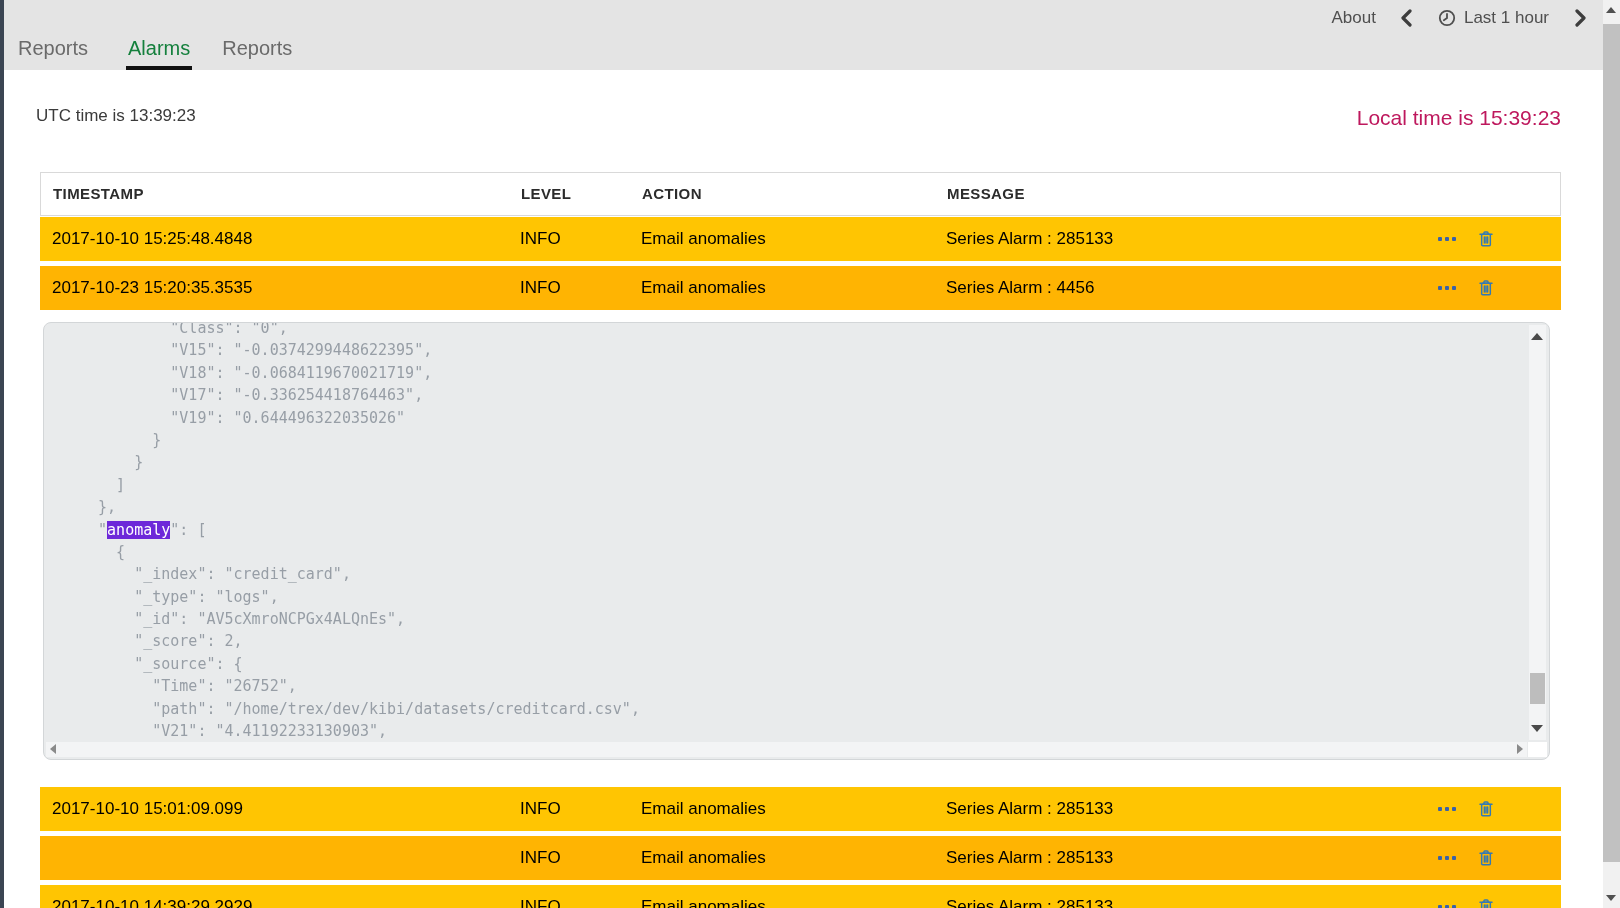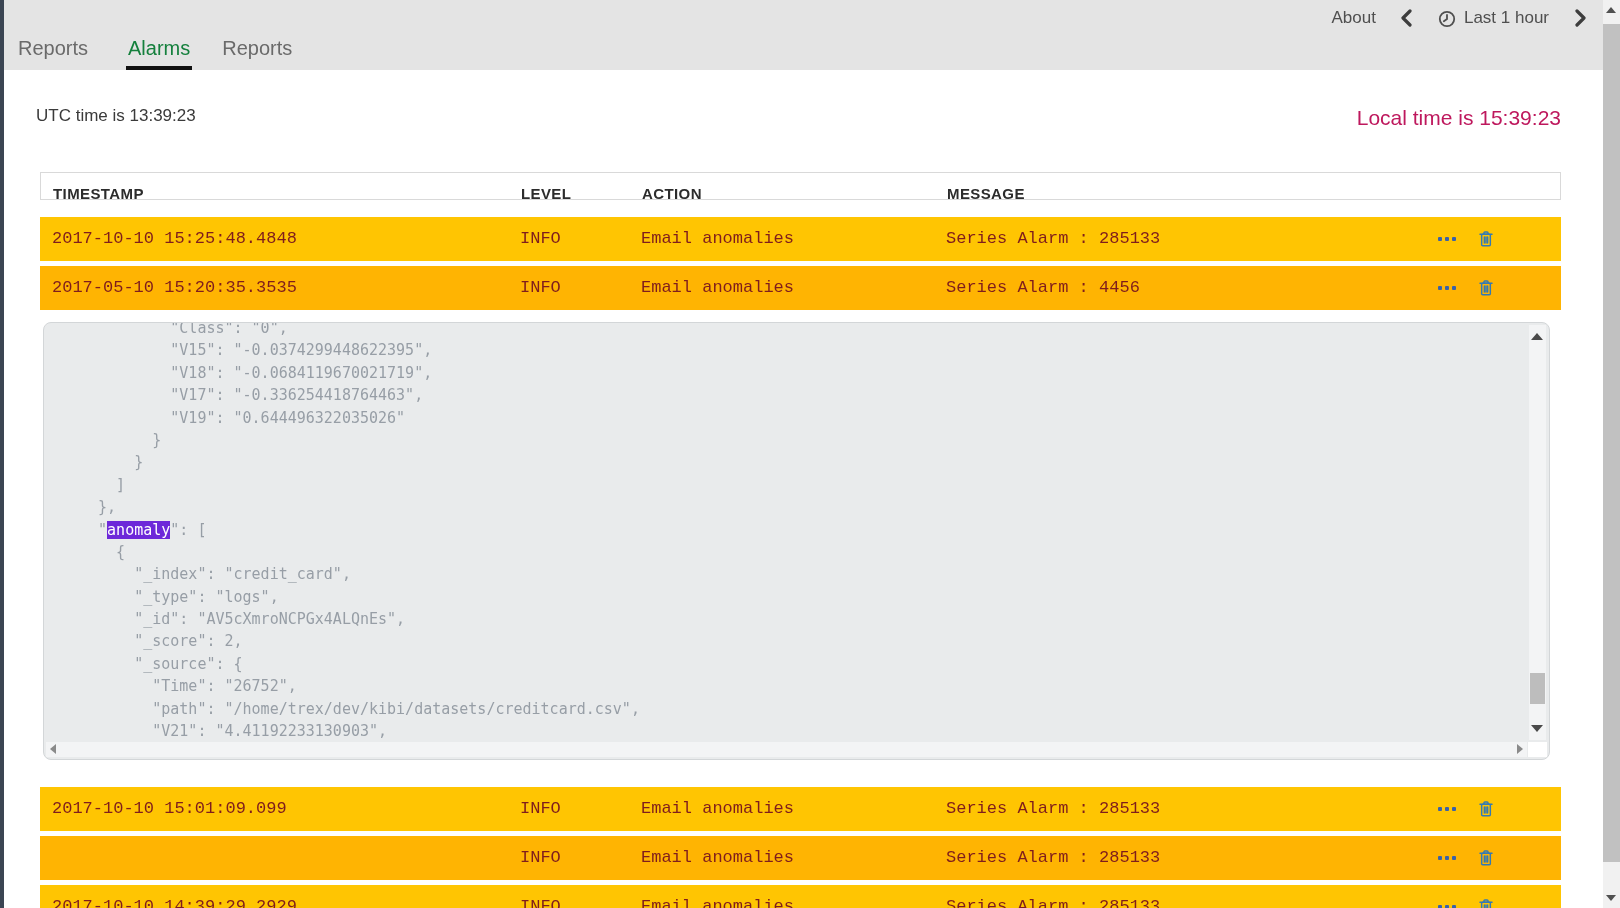--- a/index.html
+++ b/index.html
@@ -10,38 +10,38 @@
   .edge-strip { position:absolute; left:0; top:0; width:4px; height:908px; background:#3b4553; z-index:50; }
 
   
   .topbar { position:absolute; left:0; top:0; width:1603px; height:70px; background:#e4e4e4; }
   .tabs { position:absolute; left:16px; bottom:0; display:flex; gap:28px; }
   .tab { font-size:20px; color:#6a6a6a; padding:0 2px 10px 2px; cursor:pointer; }
   .tab.active { color:#15803d; padding-bottom:6px; border-bottom:4px solid #111111;margin-left:8px; }
   .topbar-right { position:absolute; top:8px; right:16px; display:flex; align-items:center; gap:24px;
     font-size:17px; color:#4f4f4f; }
   .chev { display:inline-flex; align-items:center; }
-  .time-range { display:flex; align-items:flex-end; gap:8px; }
+  .time-range { display:flex; align-items:center; gap:8px; }
 
   
   .utc-time { position:absolute; left:36px; top:106px; font-size:17px; color:#3a3a3a; }
   .local-time { position:absolute; right:59px; top:106px; font-size:21px; color:#be185d; }
 
   
-  .tbl-header { position:absolute; left:40px; top:172px; width:1521px; height:28px;
+  .tbl-header { position:absolute; left:40px; top:172px; width:1521px; height:44px;
     background:#ffffff; border:1px solid #d9d9d9; }
   .tbl-header span { position:absolute; top:0; line-height:42px; font-size:15px; font-weight:bold;
     color:#2c2c2c; letter-spacing:0.4px; }
   .rows { position:absolute; left:40px; width:1521px; }
   .rows-top { top:217px; }
   .rows-bottom { top:787px; }
   .alarm-row { position:relative; width:1521px; height:44px; margin-bottom:5px; cursor:pointer; }
   .tone-bright { background:#ffc502; }
   .tone-dark { background:#ffb402; }
-  .alarm-row span.cell { position:absolute; top:0; line-height:44px; font-size:17px; color:#7f1d1d; white-space:nowrap;font-family:Liberation Mono, monospace; }
+  .alarm-row span.cell { position:absolute; top:0; line-height:44px; font-size:17px; color:#000000; white-space:nowrap; }
   .c-ts { left:12px; }
   .c-level { left:480px; }
   .c-action { left:601px; }
   .c-msg { left:906px; }
   .row-actions { position:absolute; left:1398px; top:0; height:44px; width:110px;
     display:flex; align-items:center; gap:22px; }
   .dots { display:inline-flex; gap:3px; cursor:pointer; }
   .dots i { width:4px; height:4px; background:#3b62a8; border-radius:1px; display:block; }
   svg.trash { cursor:pointer; }
 
@@ -137,21 +137,21 @@
             <path d="M9 6 V3.6 a1.2 1.2 0 0 1 1.2-1.2 h3.6 a1.2 1.2 0 0 1 1.2 1.2 V6"></path>
             <rect x="5.5" y="6" width="13" height="17" rx="1.5"></rect>
             <line x1="9.6" y1="10" x2="9.6" y2="19"></line>
             <line x1="12" y1="10" x2="12" y2="19"></line>
             <line x1="14.4" y1="10" x2="14.4" y2="19"></line>
           </g>
         </svg>
       </span>
     </div>
     <div class="alarm-row tone-dark">
-      <span class="cell c-ts">2017-05-10 15:20:35.3535</span>
+      <span class="cell c-ts">2017-10-23 15:20:35.3535</span>
       <span class="cell c-level">INFO</span>
       <span class="cell c-action">Email anomalies</span>
       <span class="cell c-msg">Series Alarm : 4456</span>
       <span class="row-actions">
         <span class="dots">
           <i></i>
           <i></i>
           <i></i>
         </span>
         <svg class="trash" width="16" height="18" viewBox="0 0 24 26">

